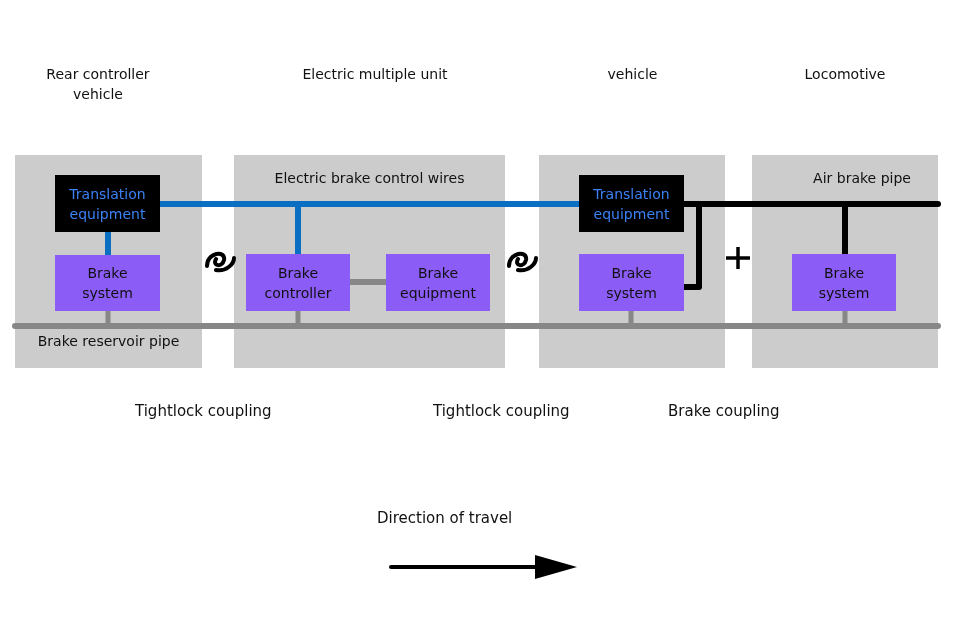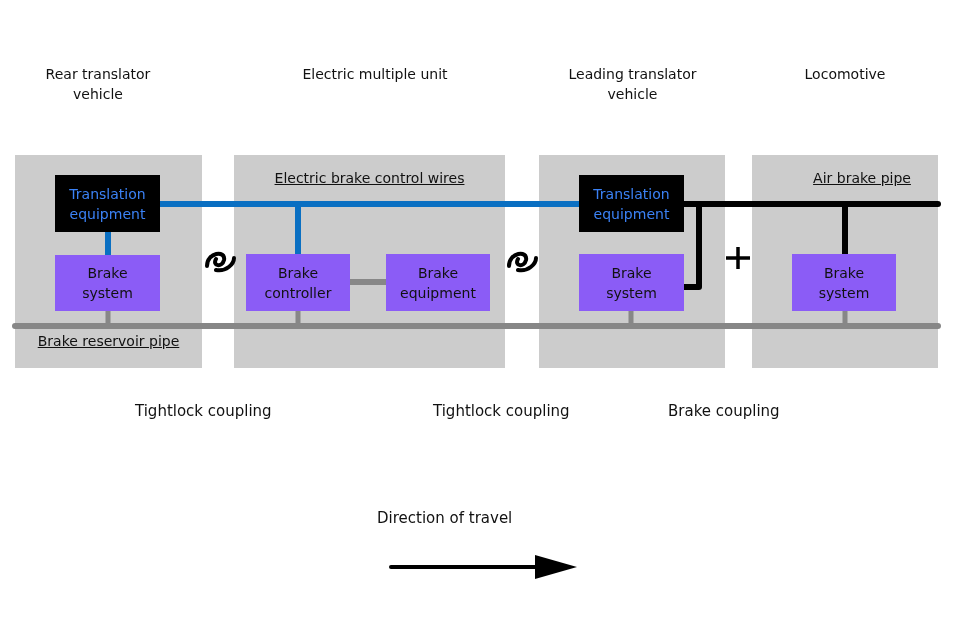--- a/index.html
+++ b/index.html
@@ -4,36 +4,35 @@
 <style>
   html, body { margin: 0; padding: 0; background: #ffffff; }
   body { width: 960px; height: 640px; position: relative; overflow: hidden;
          font-family: "DejaVu Sans", "Liberation Sans", sans-serif; color: #111; }
   .vlabel { position: absolute; font-size: 14px; text-align: center; line-height: 20px; }
   .panel { position: absolute; background: #cccccc; }
   .box { position: absolute; display: flex; align-items: center; justify-content: center;
          text-align: center; font-size: 14px; line-height: 20px; }
   .box.black { background: #000; color: #3b82f6; }
   .box.grey { background: #8b5cf6; color: #111; }
-  .plabel { position: absolute; font-size: 14px; text-align: center; text-decoration: underline; }
+  .plabel { position: absolute; font-size: 14px; text-align: center; }
   .clabel { position: absolute; font-size: 15px; text-align: left; }
   svg.lines { position: absolute; left: 0; top: 0; pointer-events: none; }
 </style>
 </head>
 <body>
 
 <div class="vlabel" style="left:28px; top:64px; width:140px;">
-  <div>Rear translator</div>
+  <div>Rear controller</div>
   <div>vehicle</div>
 </div>
 <div class="vlabel" style="left:270px; top:64px; width:210px;">
   <div>Electric multiple unit</div>
 </div>
 <div class="vlabel" style="left:555px; top:64px; width:155px;">
-  <div>Leading  translator</div>
   <div>vehicle</div>
 </div>
 <div class="vlabel" style="left:780px; top:64px; width:130px;">
   <div>Locomotive</div>
 </div>
 
 <div class="panel" style="left:15px; top:155px; width:187px; height:213px;"></div>
 <div class="panel" style="left:234px; top:155px; width:271px; height:213px;"></div>
 <div class="panel" style="left:539px; top:155px; width:186px; height:213px;"></div>
 <div class="panel" style="left:752px; top:155px; width:186px; height:213px;"></div>

